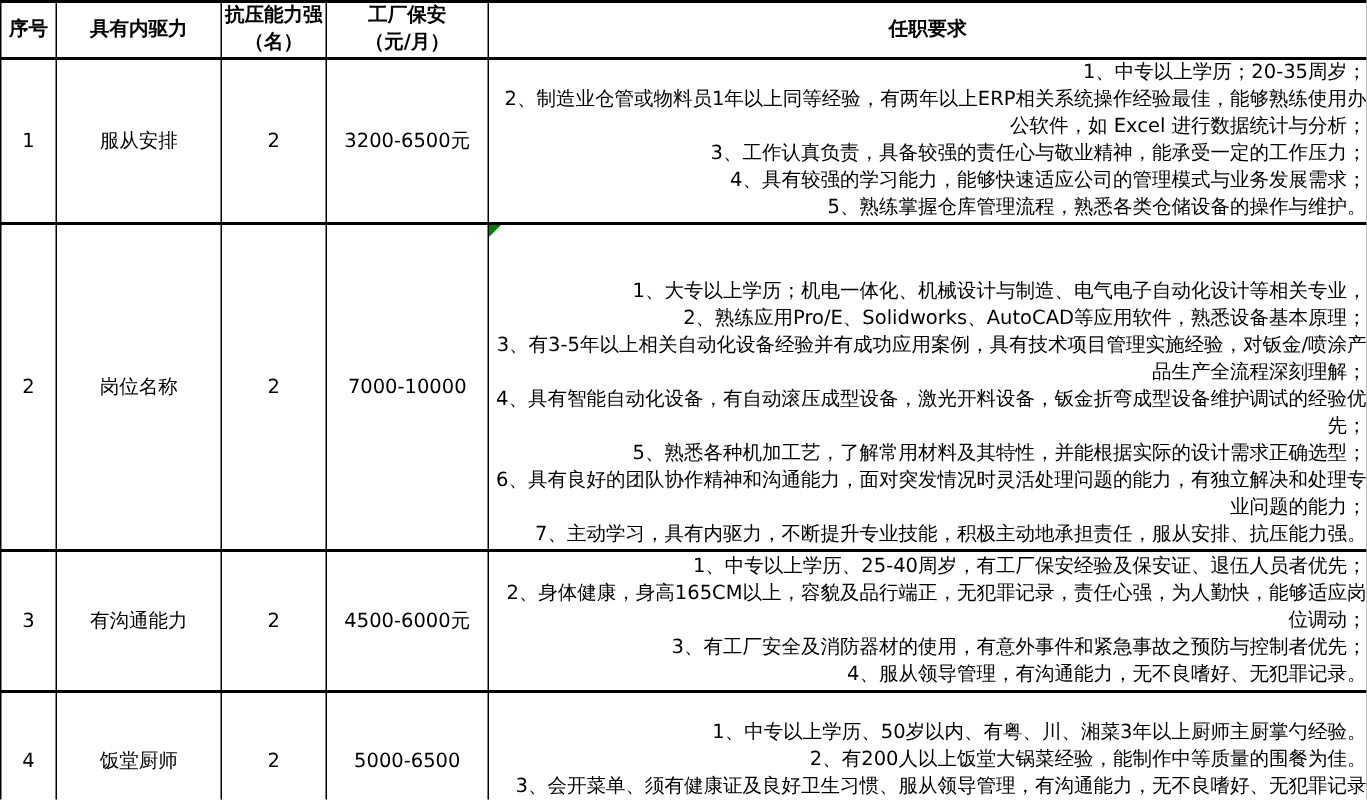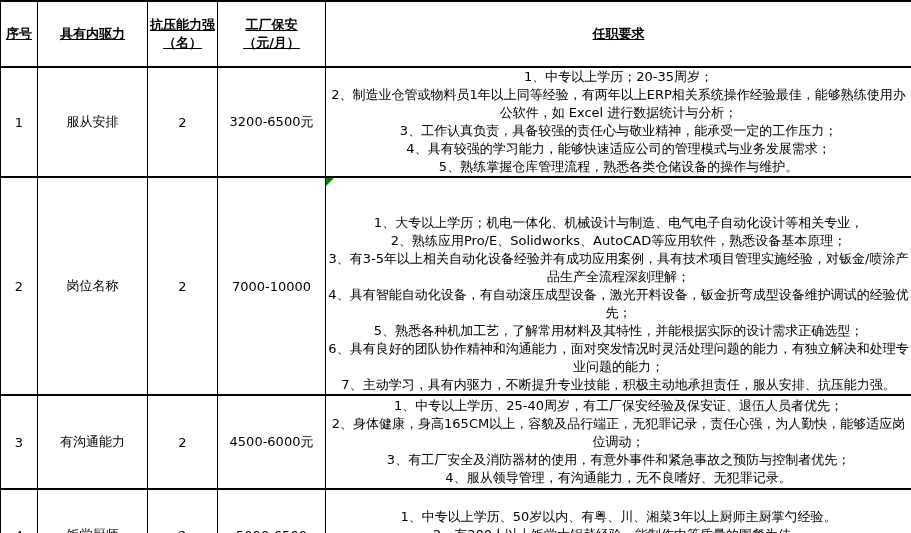--- a/index.html
+++ b/index.html
@@ -34,27 +34,27 @@
     font-weight: bold;
     text-align: center;
     white-space: pre-line;
     line-height: 18px;
   }
   td.c {
     text-align: center;
     white-space: pre-line;
   }
   td.req {
-    text-align: center;
+    text-align: right;
     white-space: pre-line;
     line-height: 18px;
     padding: 2px 4px 2px 4px;
     position: relative;
   }
-  tr.h-header { height: 66px; text-decoration: underline; }
+  tr.h-header { height: 38px; }
   tr.h-r1 { height: 108px; }
   tr.h-r2 { height: 182px; }
   tr.h-r3 { height: 94px; }
   tr.h-r4 { height: 92px; }
   .err-tri {
     position: absolute;
     top: 0;
     left: 0;
     width: 0;
     height: 0;

